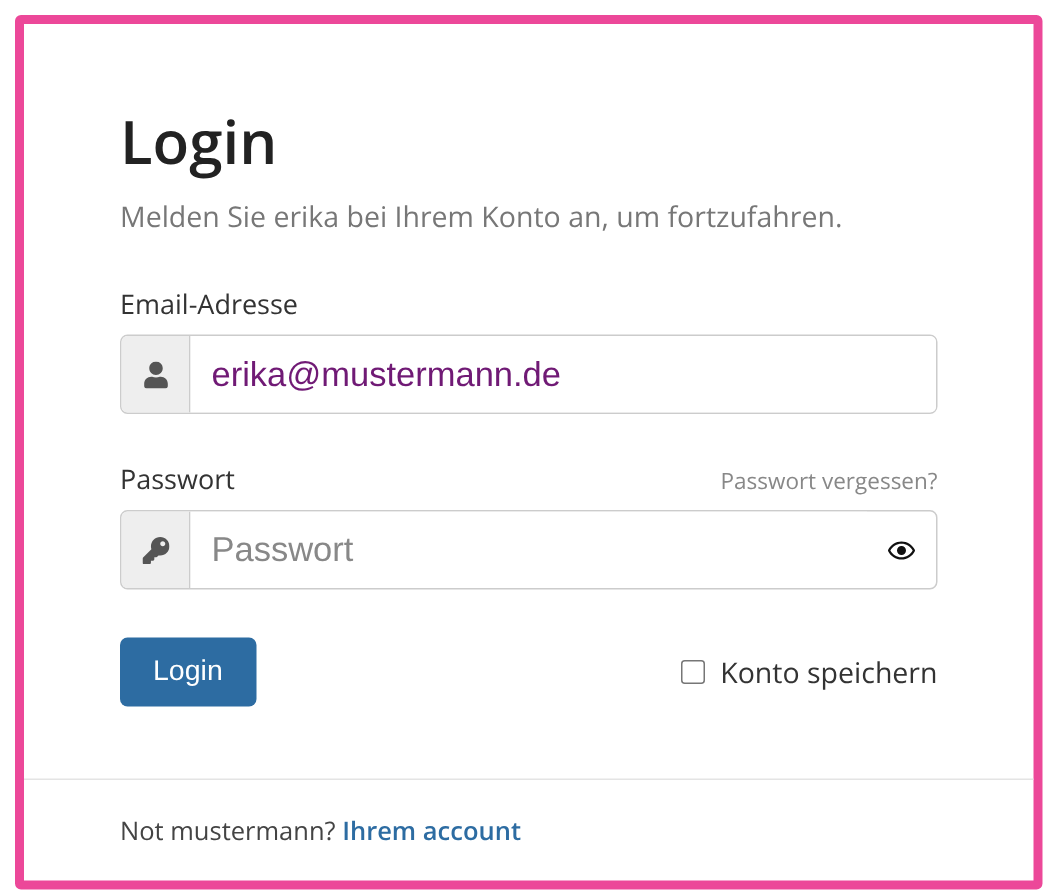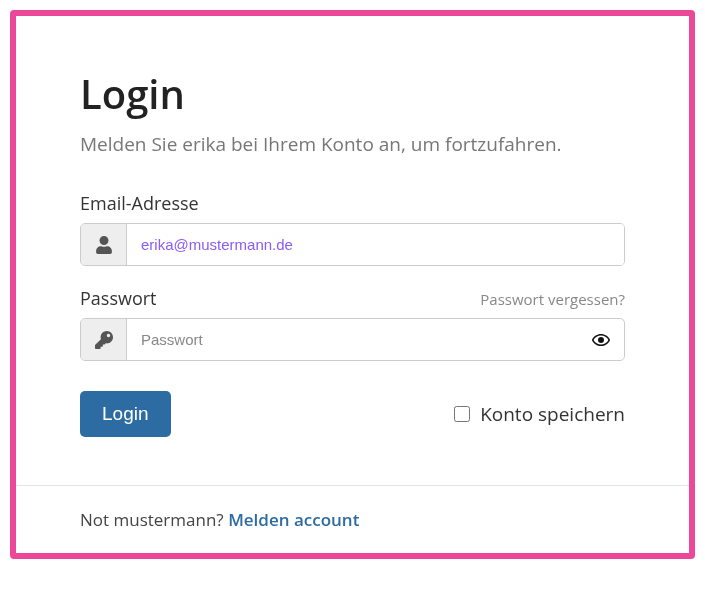--- a/index.html
+++ b/index.html
@@ -22,21 +22,21 @@
     font-size: 40px;
     font-weight: 600;
     color: #222;
     margin-bottom: 10px;
   }
   .subtitle {
     font-size: 19px;
     color: #777;
     margin-bottom: 34px;
   }
-  .form-group { margin-bottom: 20px; }
+  .form-group { margin-bottom: 32px; }
   .label-row {
     display: flex;
     justify-content: space-between;
     align-items: baseline;
     margin-bottom: 8px;
   }
   .form-label {
     font-size: 18px;
     color: #333;
   }
@@ -60,23 +60,23 @@
     border-right: 1px solid #ccc;
     display: flex;
     align-items: center;
     justify-content: center;
     color: #555;
   }
   .text-input {
     flex: 1;
     border: none;
     outline: none;
-    font-size: 15px;
+    font-size: 23px;
     padding: 12px 14px;
-    color: #8b5cf6;
+    color: #701a75;
     background: #fff;
   }
   .text-input::placeholder { color: #888; }
   .input-suffix {
     width: 46px;
     display: flex;
     align-items: center;
     justify-content: center;
     color: #111;
     cursor: pointer;
@@ -169,15 +169,15 @@
       <button class="btn-primary">Login</button>
       <label class="remember">
         <input type="checkbox" style="">
         <span>Konto speichern</span>
       </label>
     </div>
 
   </div>
 
   <div class="card-footer">
-    <span>Not mustermann? </span><a>Melden account</a>
+    <span>Not mustermann? </span><a>Ihrem account</a>
   </div>
 </div>
 
 </body></html>

